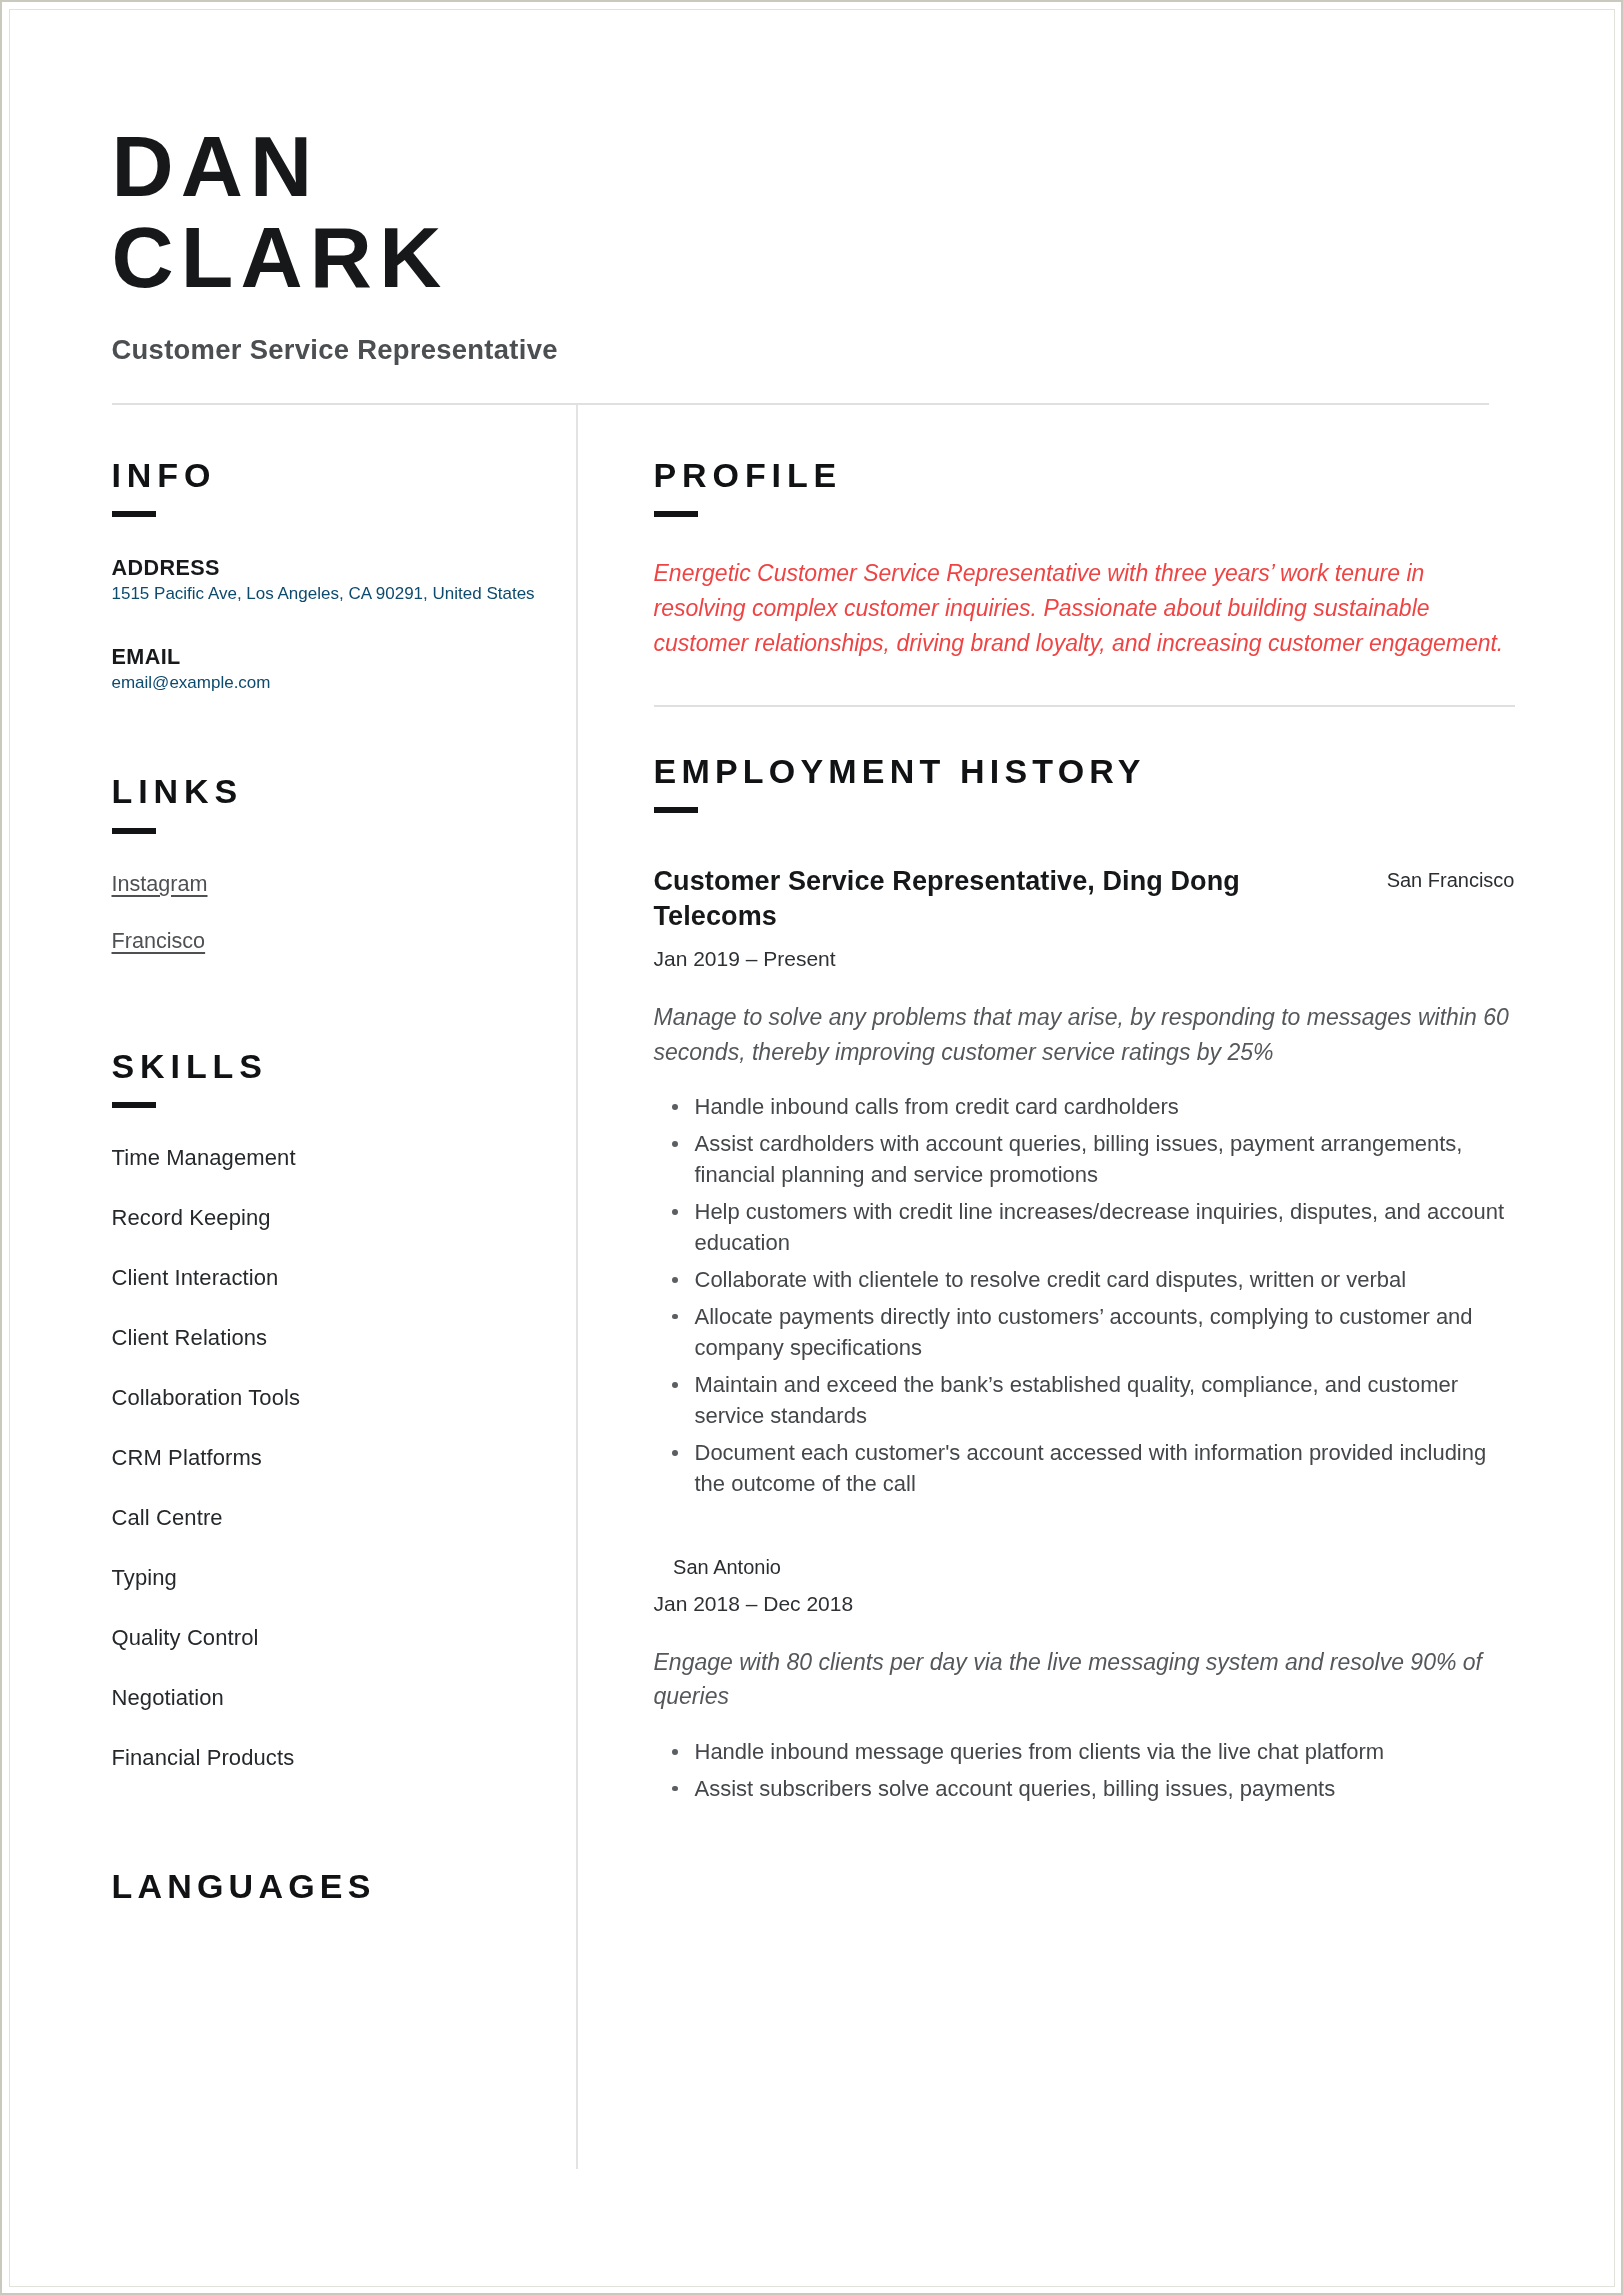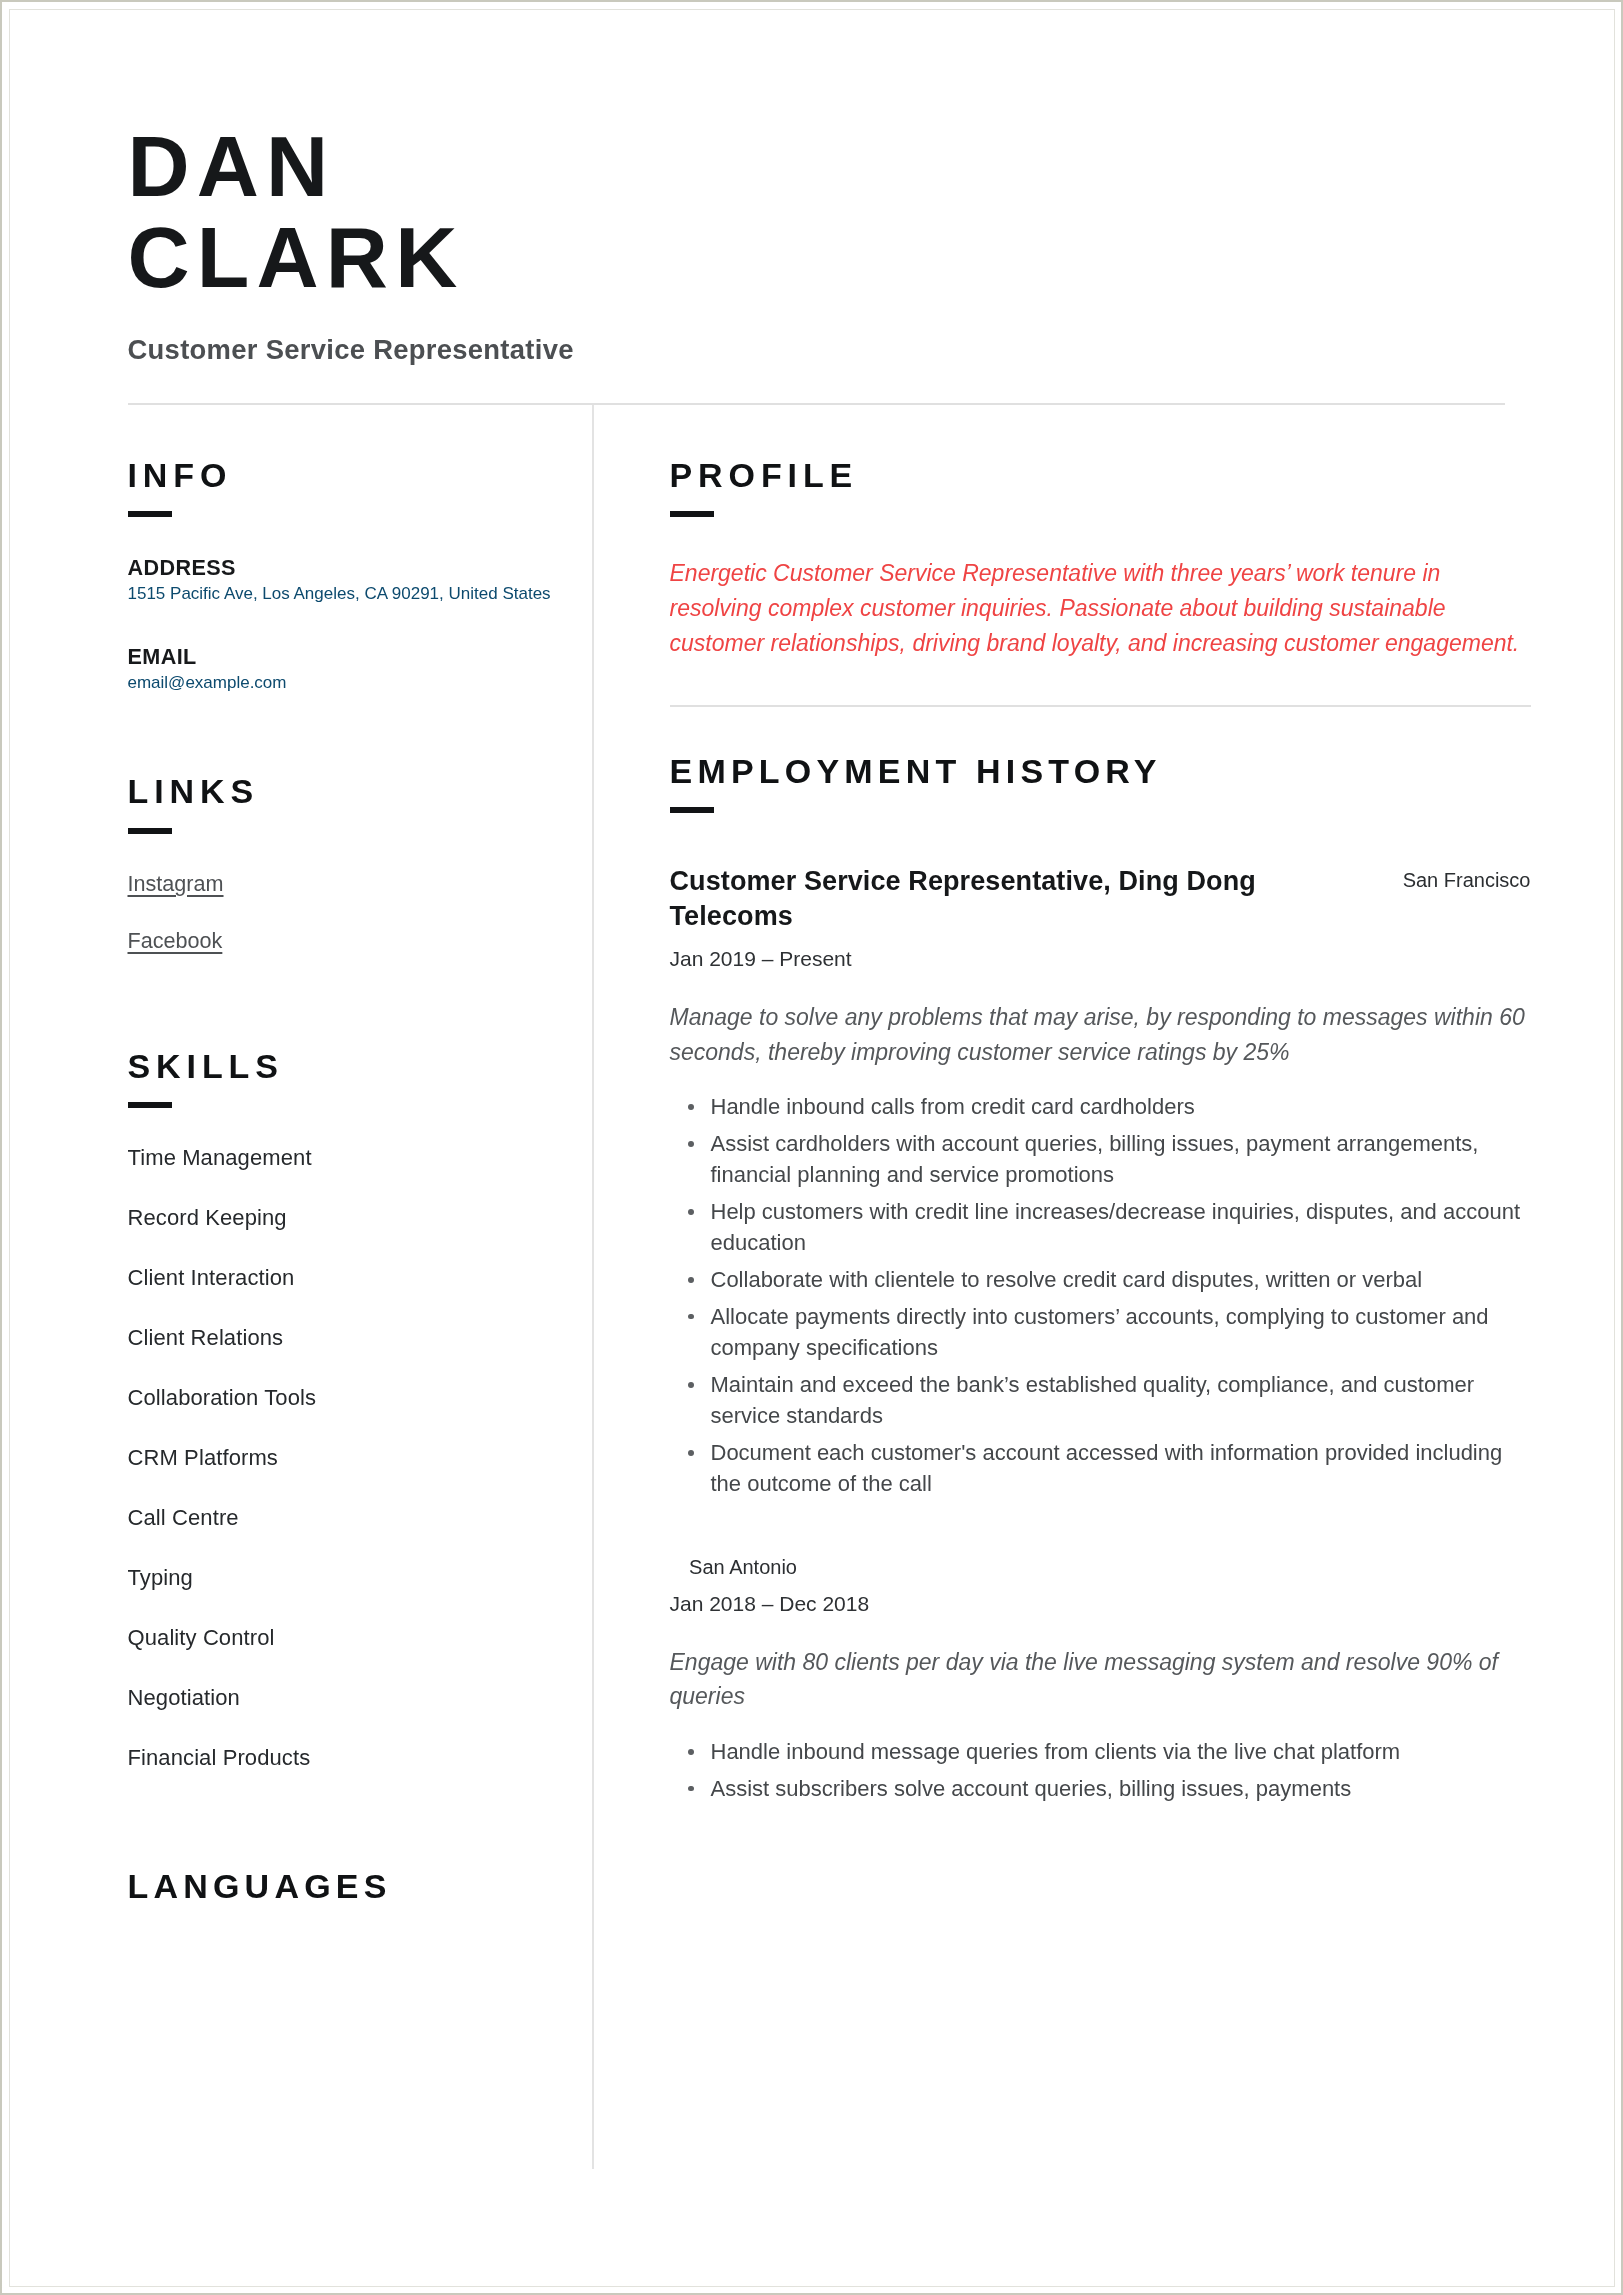--- a/index.html
+++ b/index.html
@@ -28,21 +28,21 @@
     top: 6.5px;
     right: 6.5px;
     bottom: 6.5px;
     background: #ffffff;
     border: 1.3px solid #e2e2dc;
     box-sizing: border-box;
   }
 
   .inner {
     position: absolute;
-    left: 118px;
+    left: 102px;
     top: 0;
     width: 1385px;
     height: 100%;
   }
 
   
   .header {
     padding-top: 111px;
   }
   .name-line {
@@ -274,21 +274,21 @@
             </div>
           </div>
 
           <div class="section-space-lg"></div>
 
           <div>
             <div class="sec-title">LINKS</div>
             <div class="sec-bar"></div>
             <div class="links-list">
               <a class="link-item">Instagram</a>
-              <a class="link-item">Facebook</a>
+              <a class="link-item">Francisco</a>
             </div>
           </div>
 
           <div class="section-space-md"></div>
 
           <div>
             <div class="sec-title">SKILLS</div>
             <div class="sec-bar"></div>
             <div class="skills-list">
               <div class="skill-item">Time Management</div>

